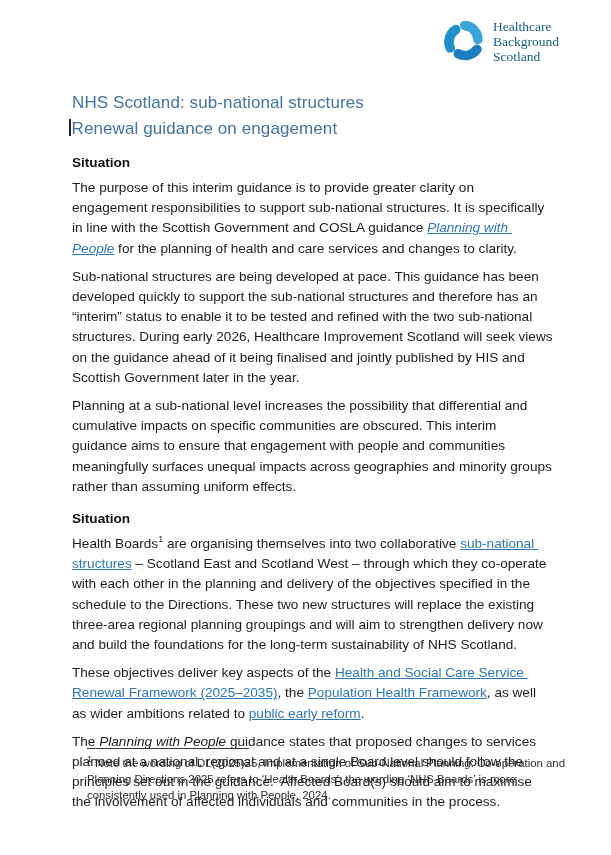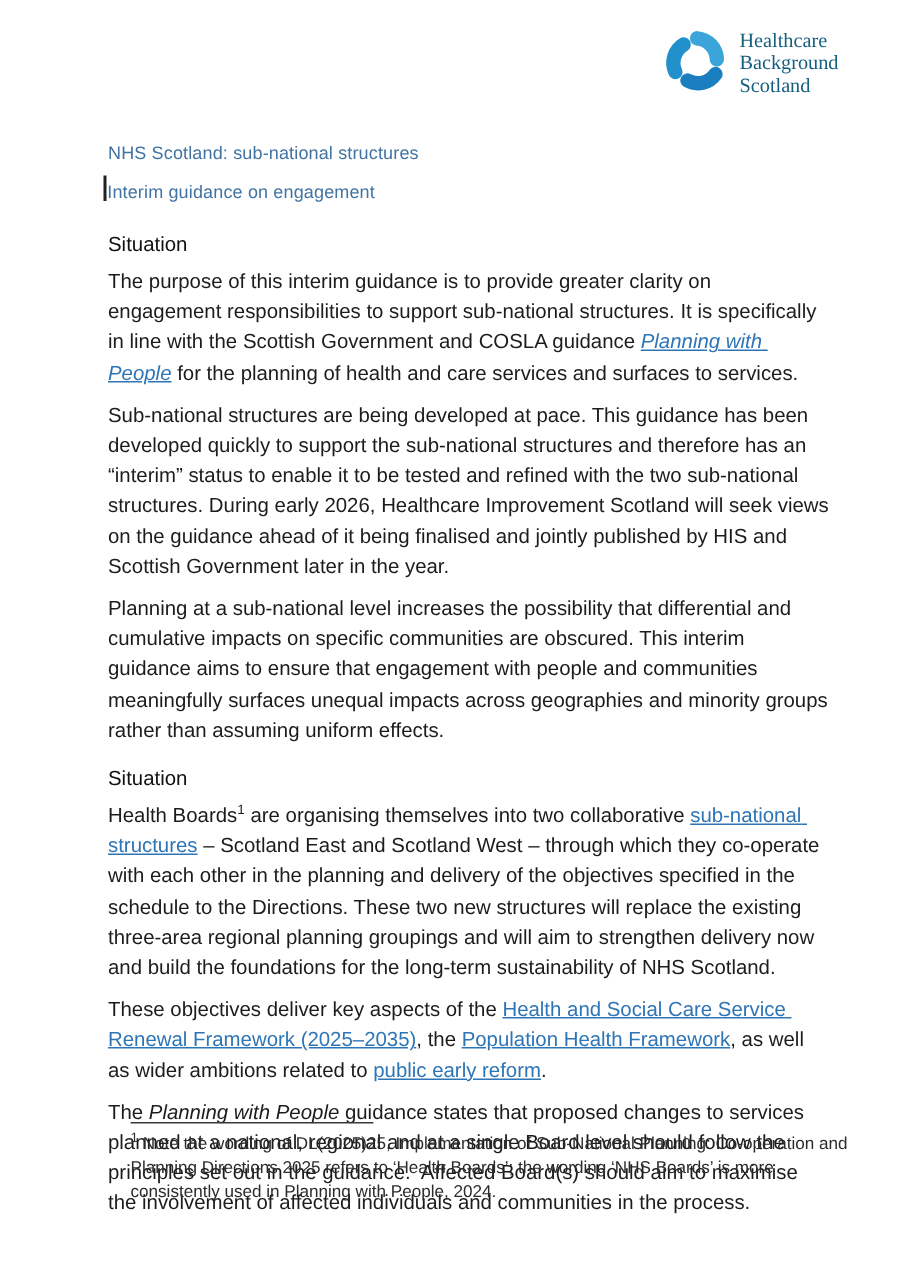--- a/index.html
+++ b/index.html
@@ -30,33 +30,33 @@
   .logo-icon{flex:0 0 auto;}
   .logo-text{
     font-family:"Liberation Serif","DejaVu Serif",serif;
     color:var(--logo-text);
     font-size:13.5px;line-height:15px;font-weight:500;
     padding-top:3px;
   }
   
   .title{
     margin-top:90px;
-    font-size:12px;line-height:25.5px;font-weight:400;
+    font-size:17px;line-height:25.5px;font-weight:400;
     color:var(--title-color);
     letter-spacing:0.1px;
   }
   .title-line{display:block;}
   .caret{
     display:inline-block;width:1.5px;height:17px;
     background:#222;vertical-align:-2px;margin-right:1px;margin-left:-3px;
   }
   
   .doc-body{margin-top:0;}
   .heading{
-    font-size:13.6px;line-height:17px;font-weight:400;
+    font-size:13.6px;line-height:17px;font-weight:700;
     color:var(--heading-color);
     margin:13px 0 7px 0;
   }
   .para{
     font-size:13.6px;line-height:20.2px;
     color:var(--body-color);
     margin:0 0 8px 0;
     white-space:pre-wrap;
   }
   .para sup, .footnote sup{
@@ -91,26 +91,26 @@
     </svg>
     <div class="logo-text">
       <div>Healthcare</div>
       <div>Background</div>
       <div>Scotland</div>
     </div>
   </header>
 
   <h1 class="title">
     <span class="title-line">NHS Scotland: sub-national structures</span>
-    <span class="title-line"><span class="caret"></span><span>Interim guidance on engagement</span></span>
+    <span class="title-line"><span class="caret"></span><span>Renewal guidance on engagement</span></span>
   </h1>
 
   <main class="doc-body" id="doc-body">
       <h2 class="heading">Situation</h2>
-      <p class="para"><span>The purpose of this interim guidance is to provide greater clarity on engagement responsibilities to support sub-national structures. It is specifically in line with the Scottish Government and COSLA guidance </span><a class="link italic" href="#">Planning with People</a><span> for the planning of health and care services and surfaces to services.</span></p>
+      <p class="para"><span>The purpose of this interim guidance is to provide greater clarity on engagement responsibilities to support sub-national structures. It is specifically in line with the Scottish Government and COSLA guidance </span><a class="link italic" href="#">Planning with People</a><span> for the planning of health and care services and changes to clarity.</span></p>
       <p class="para"><span>Sub-national structures are being developed at pace. This guidance has been developed quickly to support the sub-national structures and therefore has an “interim” status to enable it to be tested and refined with the two sub-national structures. During early 2026, Healthcare Improvement Scotland will seek views on the guidance ahead of it being finalised and jointly published by HIS and Scottish Government later in the year.</span></p>
       <p class="para"><span>Planning at a sub-national level increases the possibility that differential and cumulative impacts on specific communities are obscured. This interim guidance aims to ensure that engagement with people and communities meaningfully surfaces unequal impacts across geographies and minority groups rather than assuming uniform effects.</span></p>
       <h2 class="heading">Situation</h2>
       <p class="para"><span>Health Boards</span><sup>1</sup><span> are organising themselves into two collaborative </span><a class="link" href="#">sub-national structures</a><span> – Scotland East and Scotland West – through which they co-operate with each other in the planning and delivery of the objectives specified in the schedule to the Directions. These two new structures will replace the existing three-area regional planning groupings and will aim to strengthen delivery now and build the foundations for the long-term sustainability of NHS Scotland.</span></p>
       <p class="para"><span>These objectives deliver key aspects of the </span><a class="link" href="#">Health and Social Care Service Renewal Framework (2025–2035)</a><span>, the </span><a class="link" href="#">Population Health Framework</a><span>, as well as wider ambitions related to </span><a class="link" href="#">public early reform</a><span>.</span></p>
       <p class="para"><span>The </span><span class="italic">Planning with People</span><span> guidance states that proposed changes to services planned at a national, regional and at a single Board level should follow the principles set out in the guidance.  Affected Board(s) should aim to maximise the involvement of affected individuals and communities in the process.</span></p>
     </main>
 
   <footer class="footnote-area">
     <div class="footnote-rule"></div>

